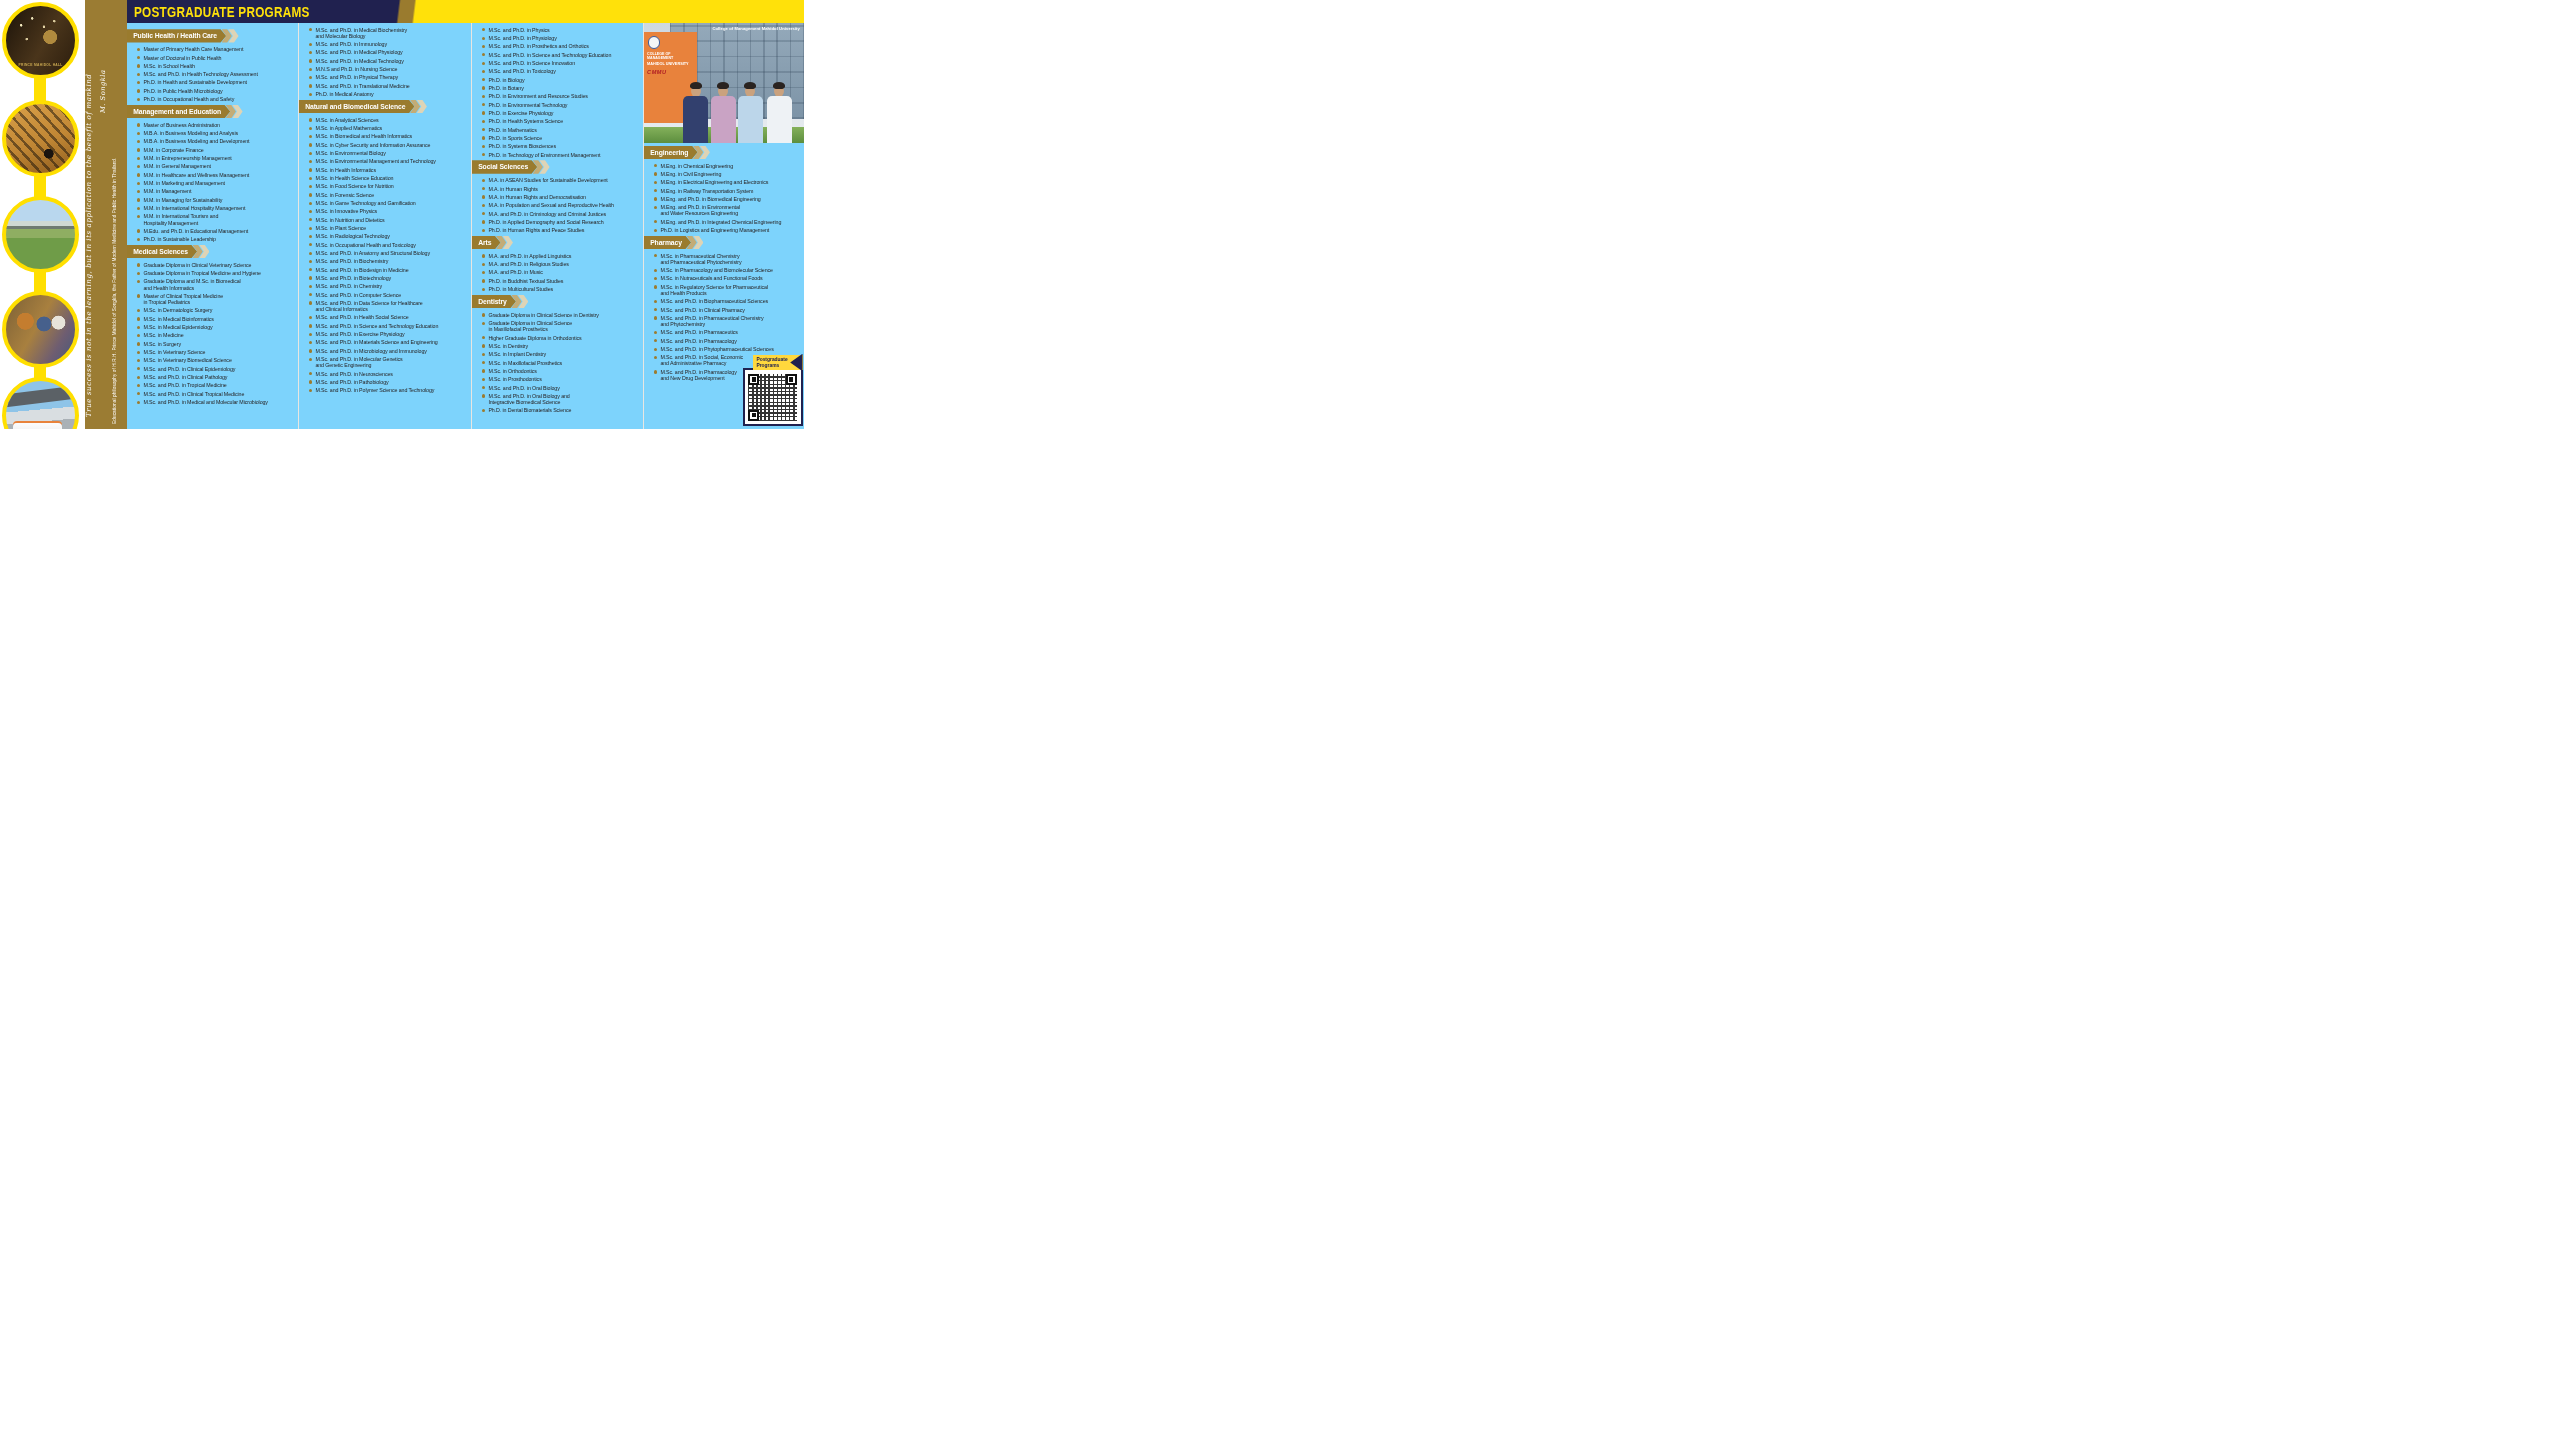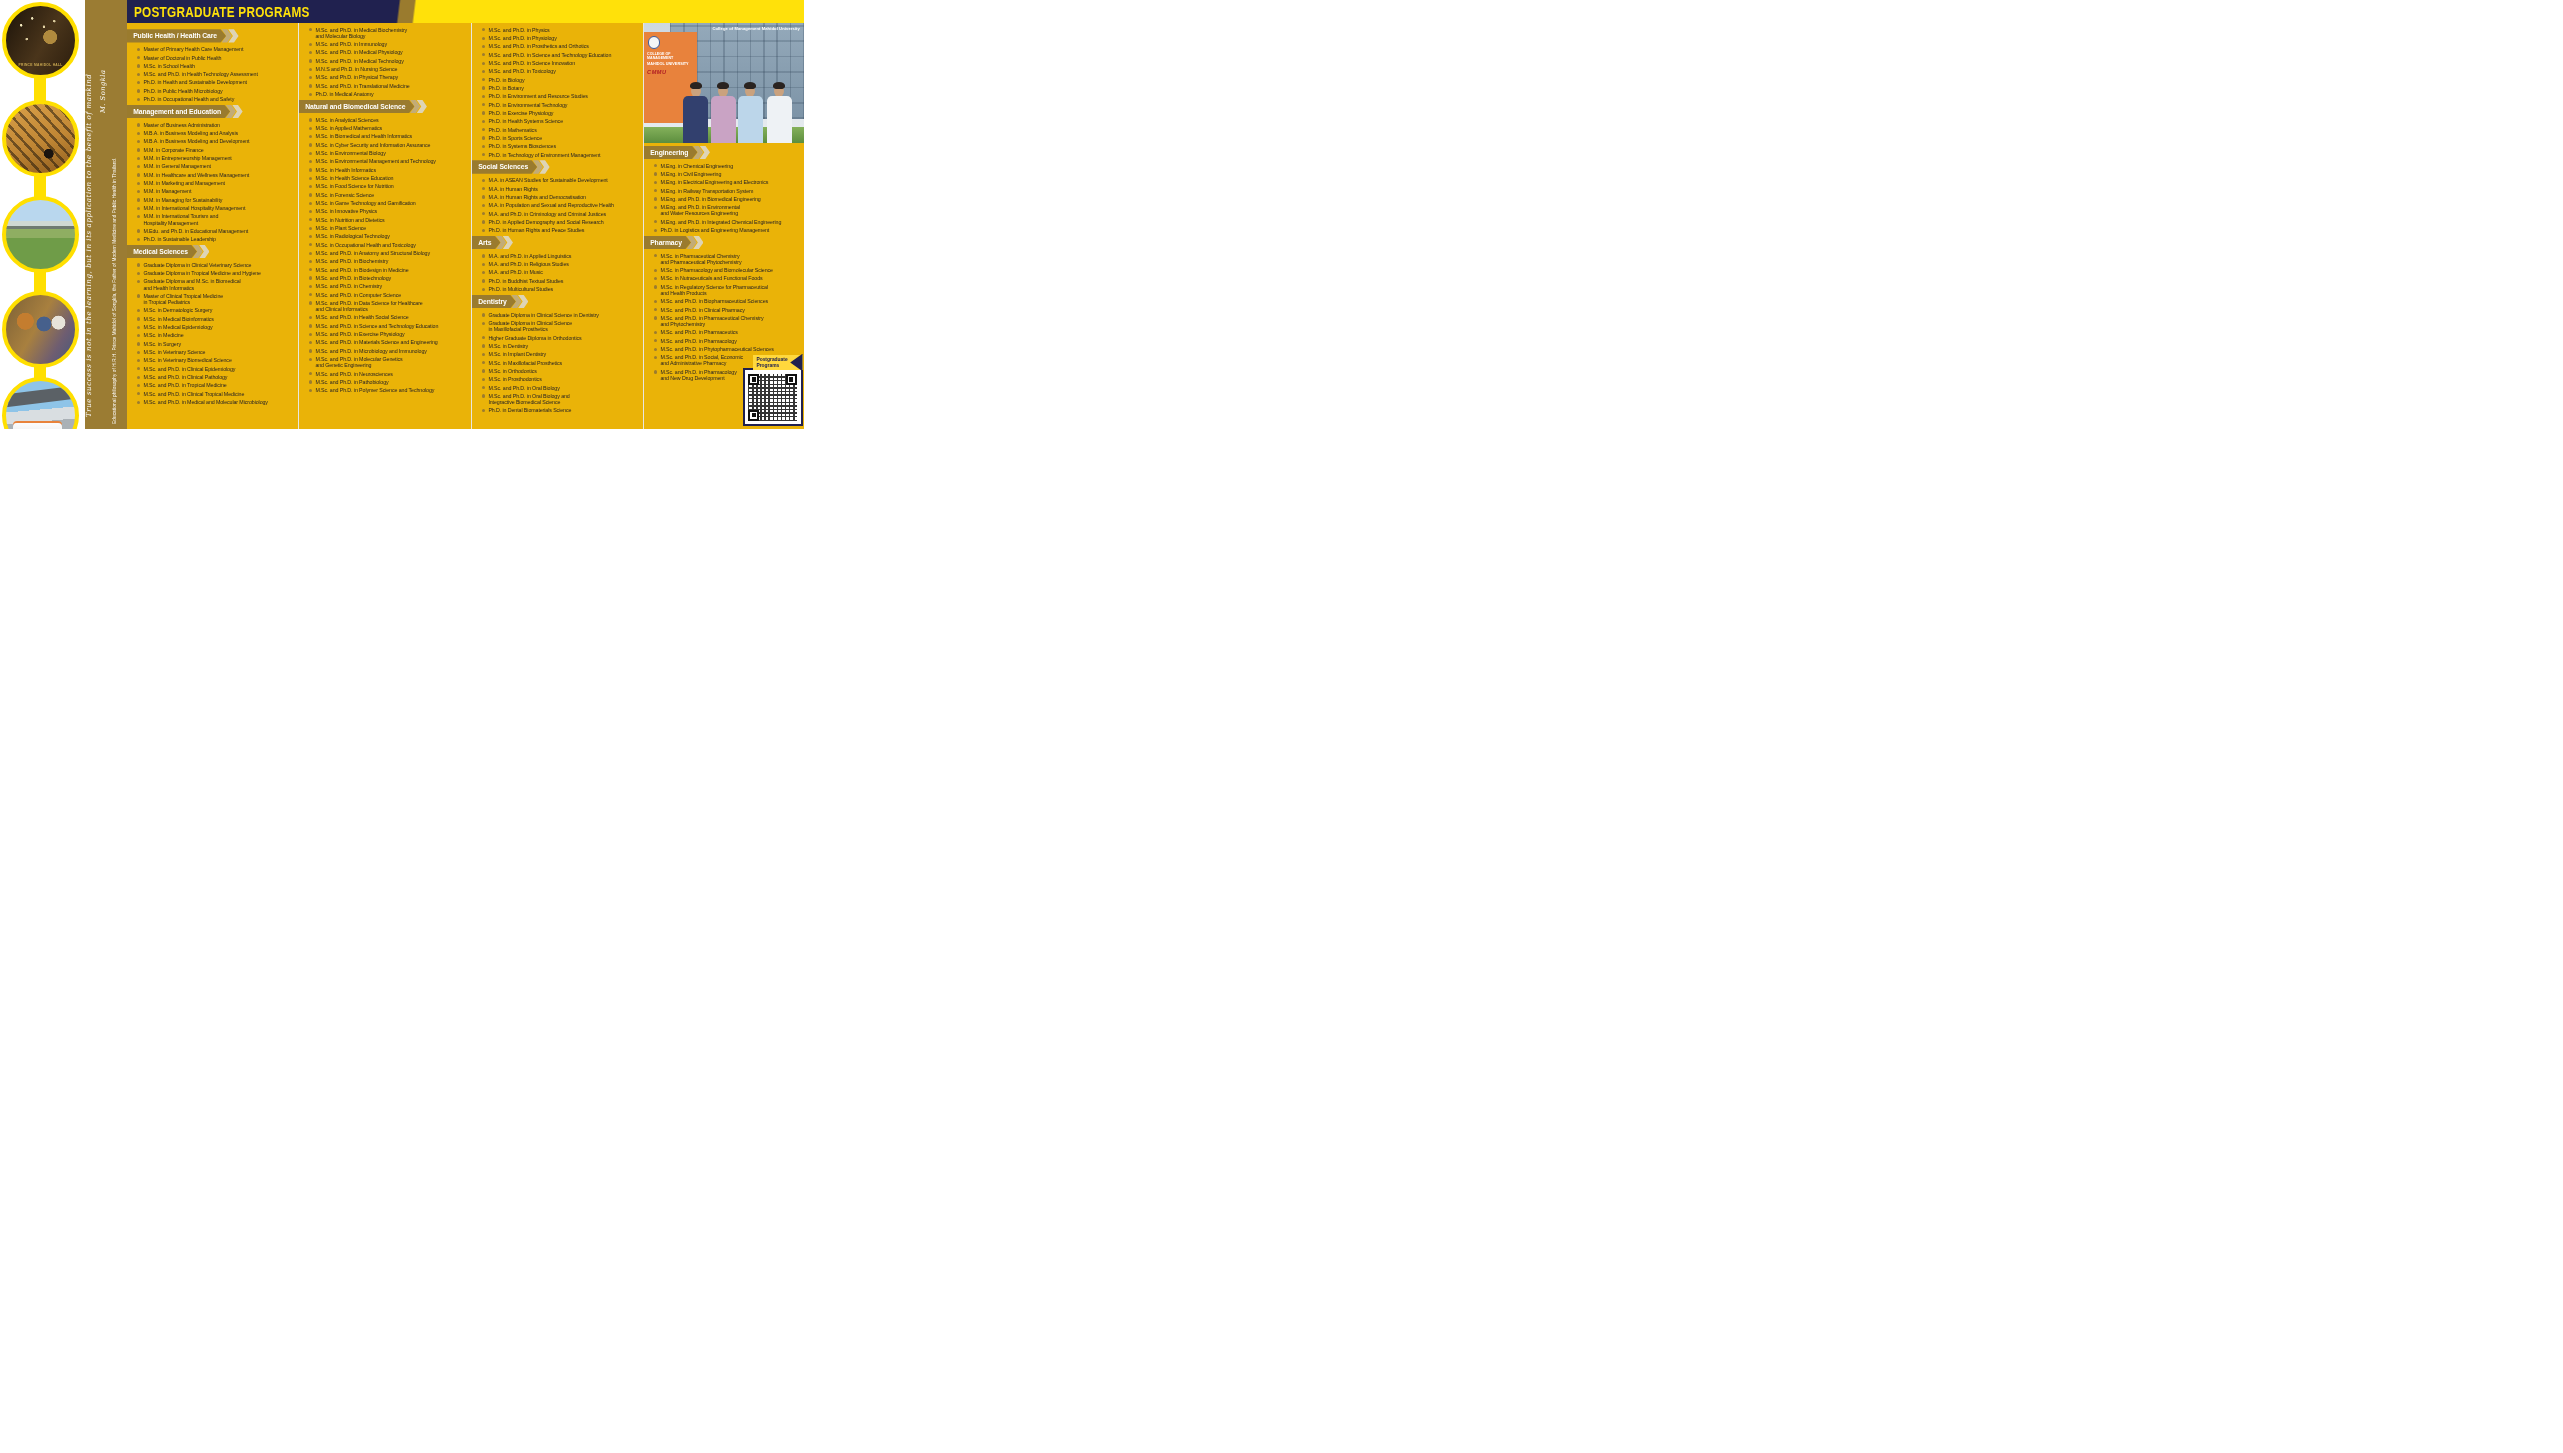--- a/index.html
+++ b/index.html
@@ -41,21 +41,21 @@
   
   .goldstrip{position:absolute;left:85px;top:0;width:42px;height:100%;background:#9b7c33;}
   .vlane{position:absolute;writing-mode:vertical-rl;transform:rotate(180deg);color:#fff;white-space:nowrap;}
   .lane-quote{left:0px;top:20.5px;height:396px;font-family:"DejaVu Serif",serif;font-style:italic;
               font-size:7px;letter-spacing:0.6px;}
   .lane-sig{left:14px;top:51px;height:62px;font-family:"DejaVu Serif",serif;font-style:italic;
             font-size:6.7px;letter-spacing:0.5px;}
   .lane-cap{left:27px;top:23.6px;height:400px;font-size:4.7px;letter-spacing:0.1px;}
 
   
-  .content{position:absolute;left:127px;top:0;right:0;bottom:0;background:#eab308;}
+  .content{position:absolute;left:127px;top:0;right:0;bottom:0;background:#7dd3fc;}
   .topband{position:absolute;left:0;top:0;width:100%;height:22.6px;
      background:linear-gradient(97deg,#20214f 0 40%, #9a7b2e 40.3% 42.3%, #ffe10a 42.6% 100%);}
   .title{position:absolute;left:7.2px;top:3.1px;color:#ffe10a;font-size:14px;font-weight:bold;
      letter-spacing:0.3px;transform:scaleX(.84) scaleY(1.08);transform-origin:left top;white-space:nowrap;}
 
   .cols{position:absolute;left:0;top:22.6px;right:0;bottom:0;display:flex;}
   .col{box-sizing:border-box;padding:4.1px 4.1px 2.1px 5.1px;}
   .col + .col{border-left:0.5px solid #e8e6e1;}
   .colw1{width:171px;} .colw2{width:173px;} .colw3{width:172px;} .colw4{width:161px;padding-top:0;position:relative;}
 

